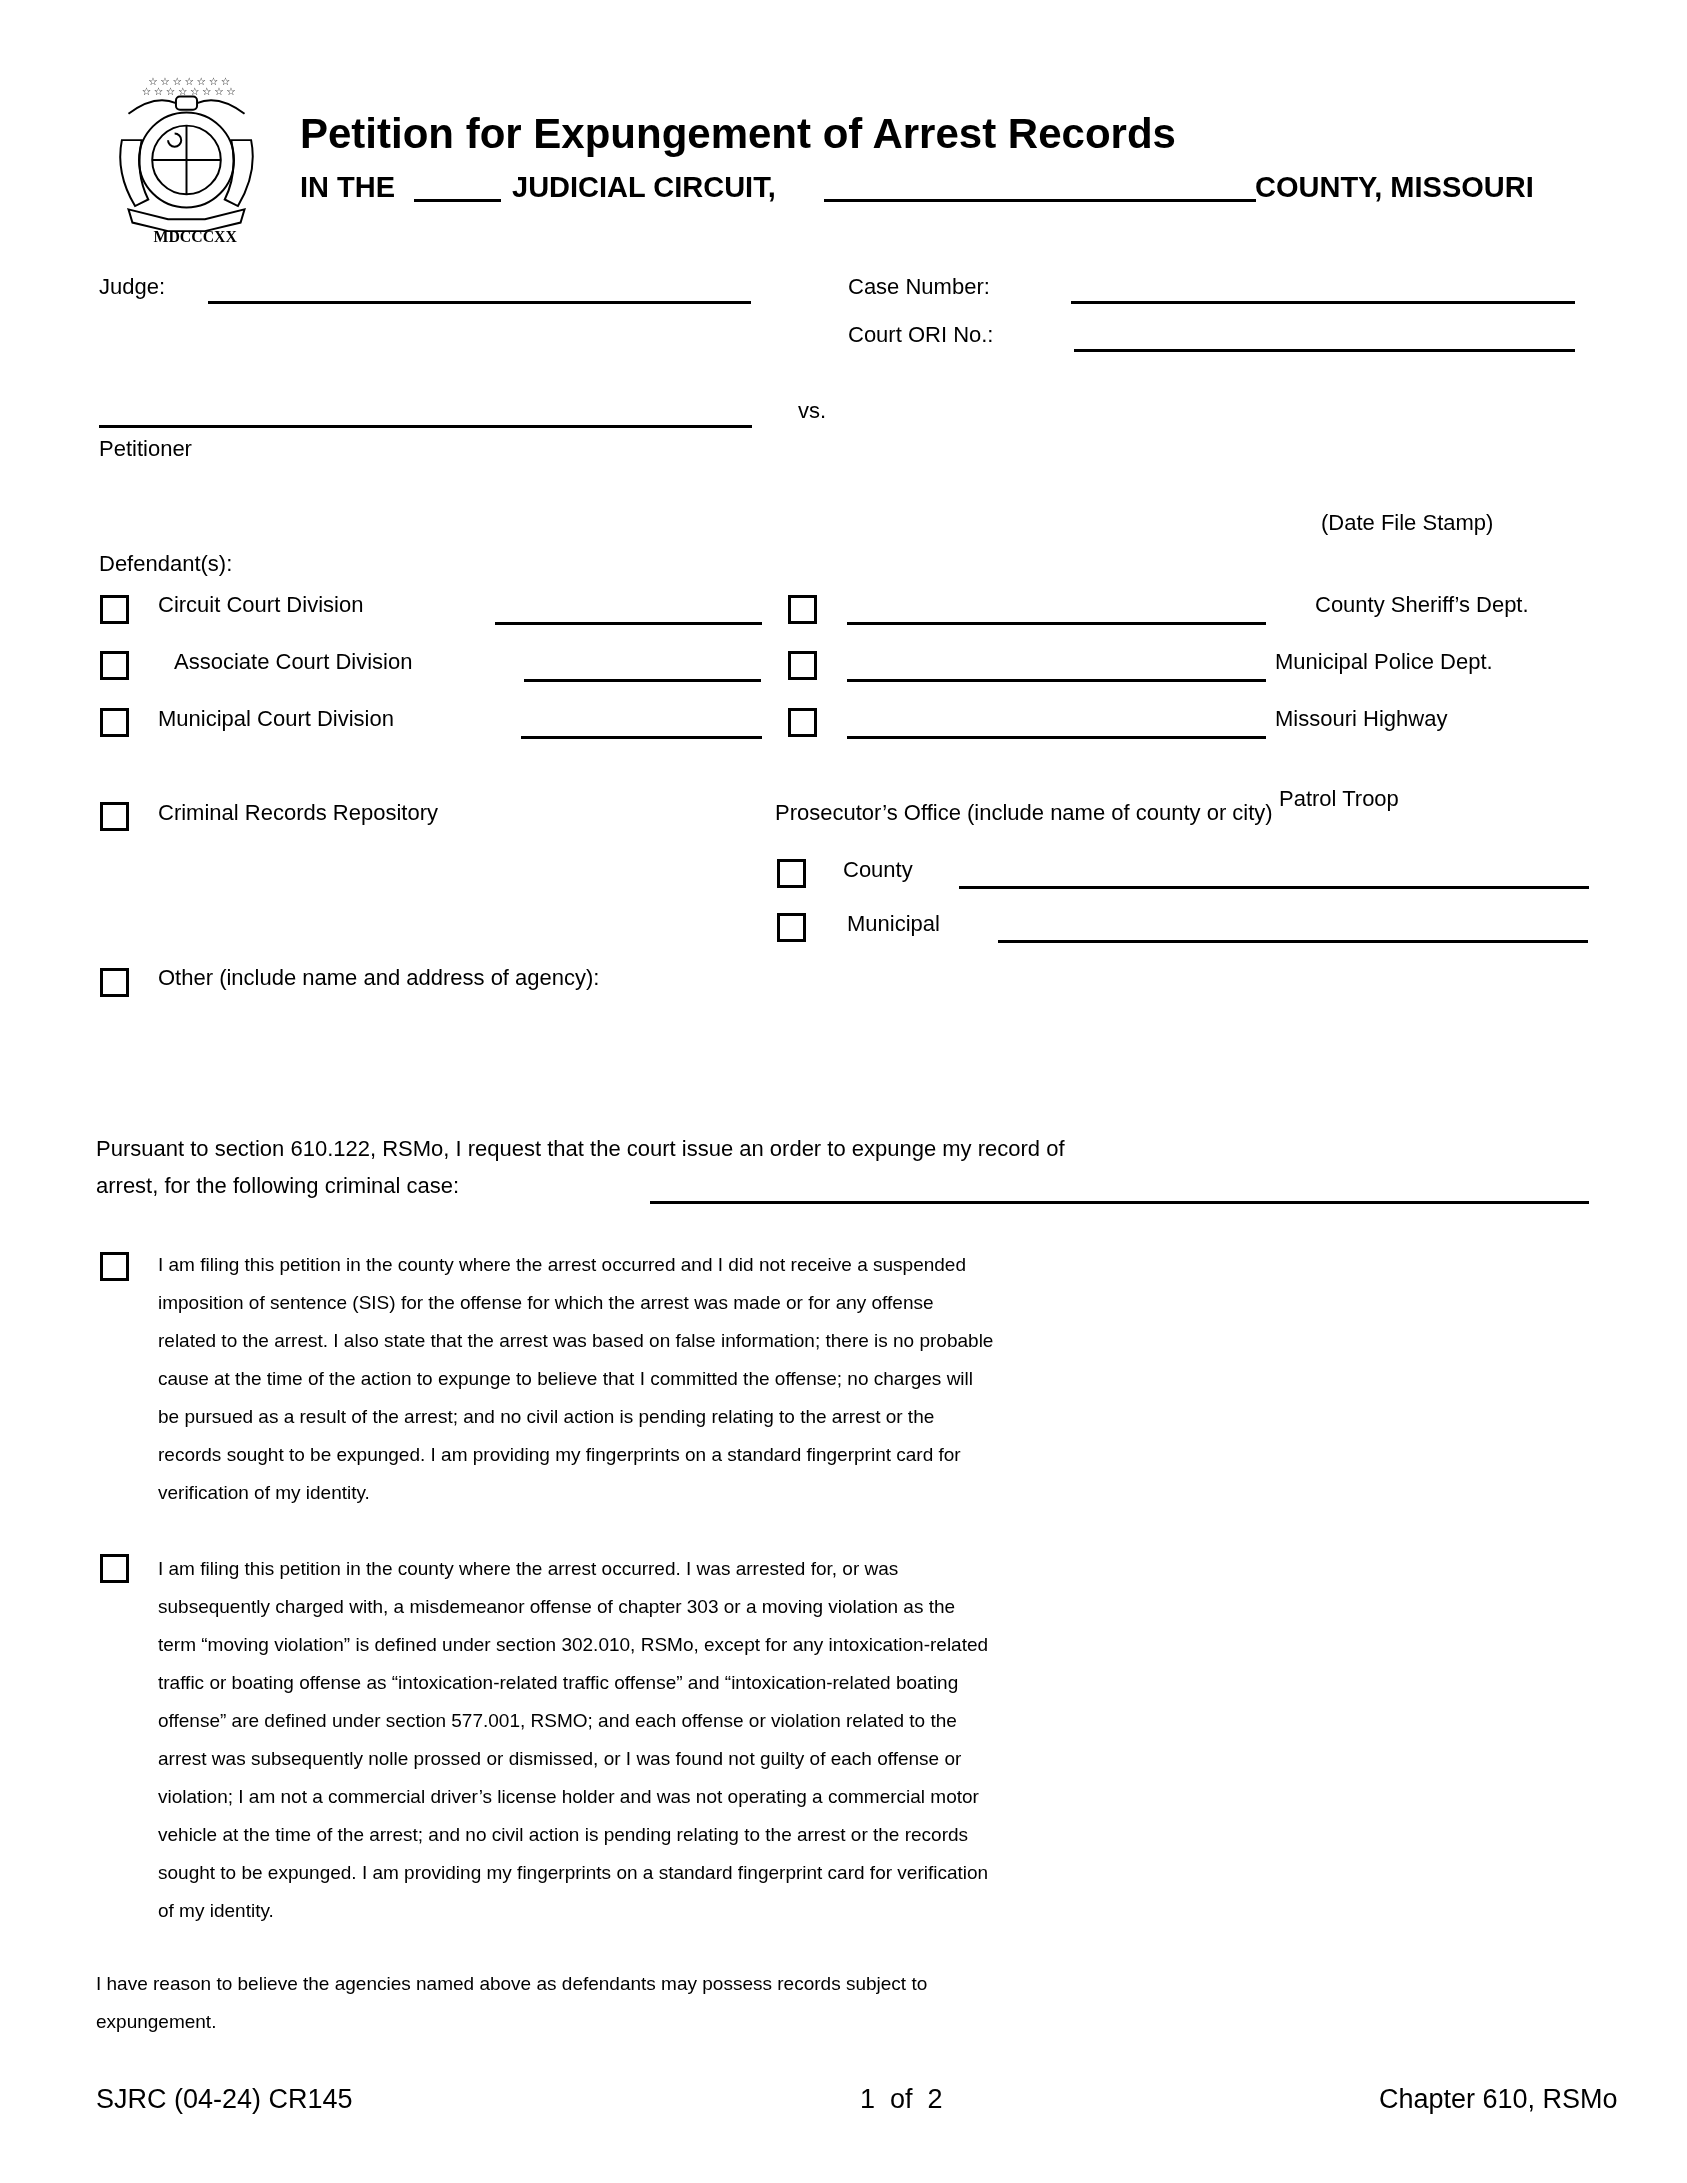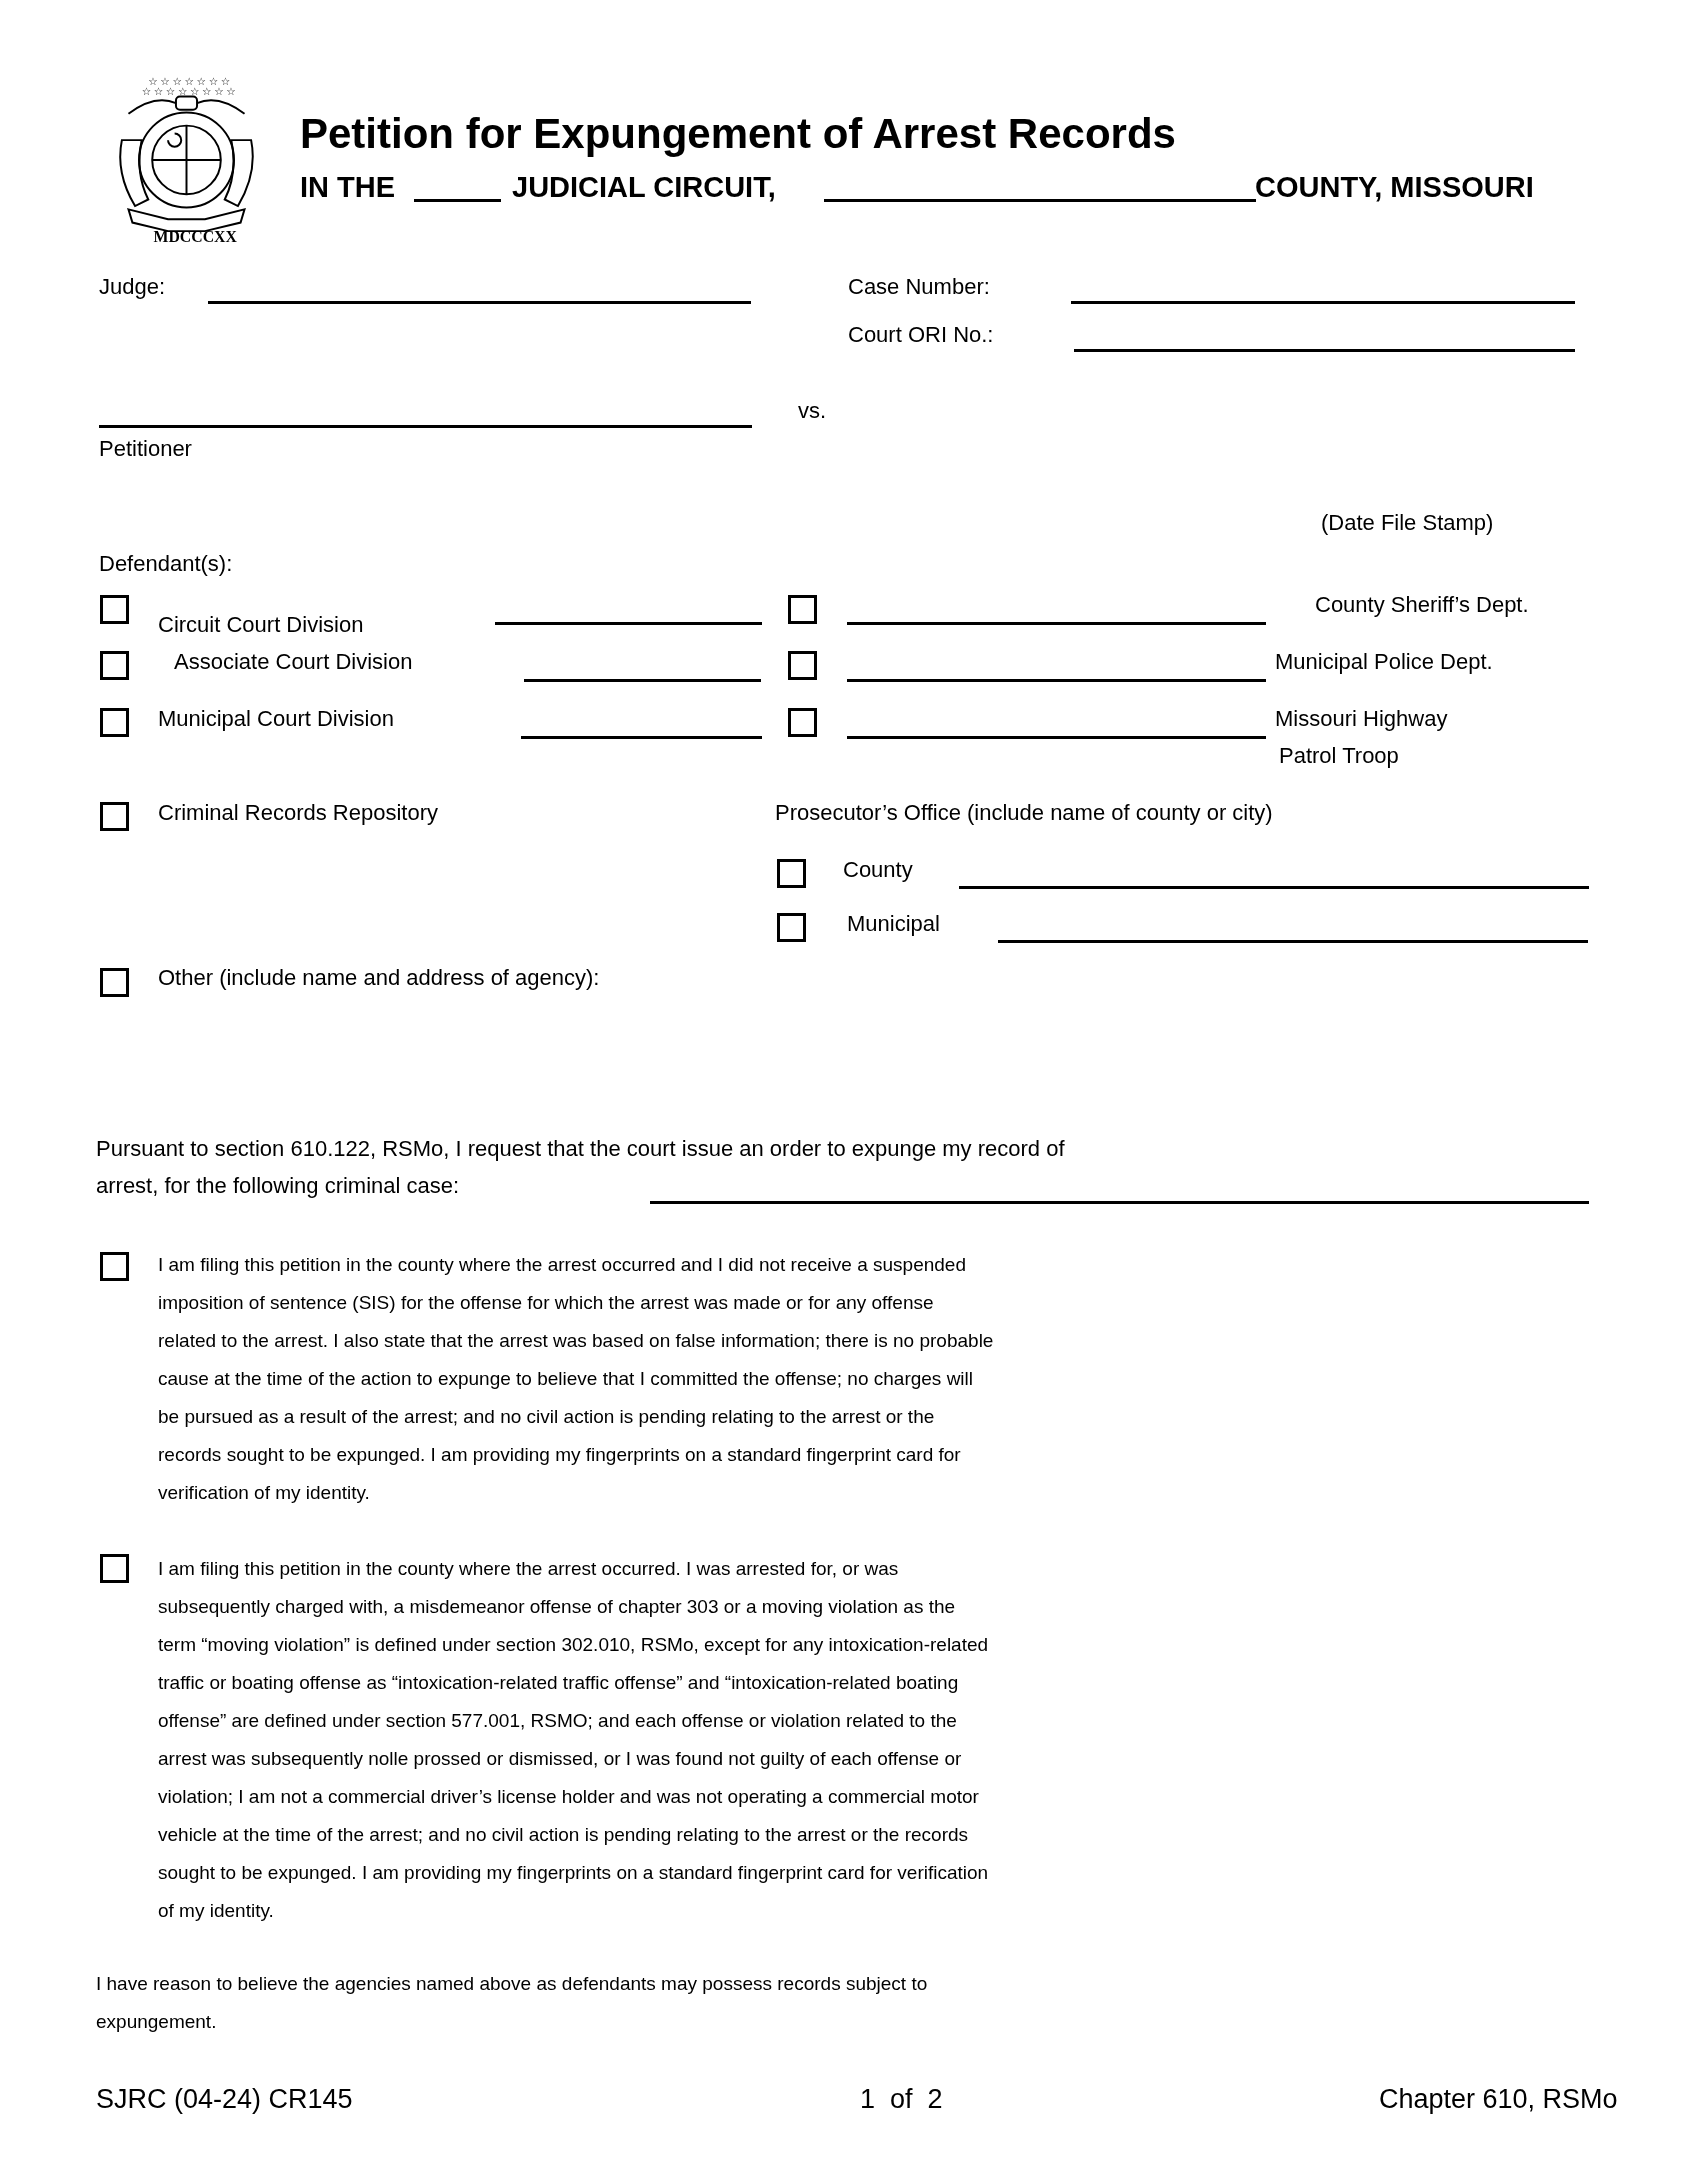--- a/index.html
+++ b/index.html
@@ -57,40 +57,40 @@
 
 <div class="line" style="left:99px; top:425px; width:653px;"></div>
 <div class="abs t" style="left:798px; top:400px;">vs.</div>
 <div class="abs t" style="left:99px; top:438px;">Petitioner</div>
 
 <div class="abs t" style="left:1321px; top:512px;">(Date File Stamp)</div>
 
 <div class="abs t" style="left:99px; top:553px;">Defendant(s):</div>
 
 <div class="cb" style="left:100px; top:595px;"></div>
-<div class="abs t" style="left:158px; top:594px;margin-top:20px;">Circuit Court Division</div>
+<div class="abs t" style="left:158px; top:594px;">Circuit Court Division</div>
 <div class="line" style="left:495px; top:622px; width:267px;"></div>
 <div class="cb" style="left:788px; top:595px;"></div>
 <div class="line" style="left:847px; top:622px; width:419px;"></div>
 <div class="abs t" style="left:1275px; top:594px;margin-left:40px;">County Sheriff’s Dept.</div>
 
 <div class="cb" style="left:100px; top:651px;"></div>
 <div class="abs t" style="left:158px; top:651px;margin-left:16px;">Associate Court Division</div>
 <div class="line" style="left:524px; top:679px; width:237px;"></div>
 <div class="cb" style="left:788px; top:651px;"></div>
 <div class="line" style="left:847px; top:679px; width:419px;"></div>
 <div class="abs t" style="left:1275px; top:651px;">Municipal Police Dept.</div>
 
 <div class="cb" style="left:100px; top:708px;"></div>
 <div class="abs t" style="left:158px; top:708px;">Municipal Court Division</div>
 <div class="line" style="left:521px; top:736px; width:241px;"></div>
 <div class="cb" style="left:788px; top:708px;"></div>
 <div class="line" style="left:847px; top:736px; width:419px;"></div>
 <div class="abs t" style="left:1275px; top:708px;">Missouri Highway</div>
-<div class="abs t" style="left:1279px; top:745px;">Patrol Troop</div>
+<div class="abs t" style="left:1279px; top:788px;">Patrol Troop</div>
 
 <div class="cb" style="left:100px; top:802px;"></div>
 <div class="abs t" style="left:158px; top:802px;">Criminal Records Repository</div>
 <div class="abs t" style="left:775px; top:802px;">Prosecutor’s Office (include name of county or city)</div>
 
 <div class="cb" style="left:777px; top:859px;"></div>
 <div class="abs t" style="left:843px; top:859px;">County</div>
 <div class="line" style="left:959px; top:886px; width:630px;"></div>
 
 <div class="cb" style="left:777px; top:913px;"></div>

